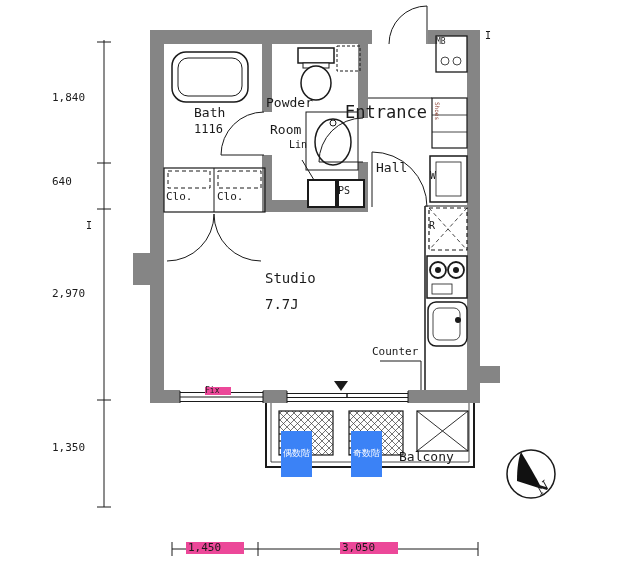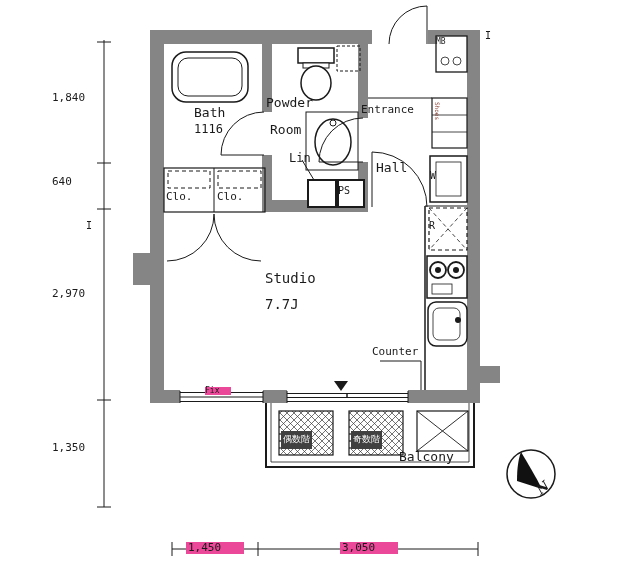--- a/index.html
+++ b/index.html
@@ -4,21 +4,21 @@
 <style>
   *{box-sizing:border-box}
   html,body{margin:0;padding:0;background:#fff}
   .plan{position:relative;width:640px;height:569px;background:#fff;overflow:hidden;
         font-family:"DejaVu Sans Mono","DejaVu Sans",monospace;color:#1a1a1a}
   .plan svg{position:absolute;left:0;top:0}
   .lbl{position:absolute;line-height:1.05;white-space:nowrap}
   .center{text-align:left}
   .right{text-align:left}
   .wbg{background:#ec4899;padding:0 2px}
-  .tag{background:#404040;color:#fff;padding:4px 2px;line-height:1.1}
+  .tag{background:#3b82f6;color:#fff;padding:18px 2px;line-height:1.1}
   .vert{writing-mode:vertical-rl;color:#8a3c2e}
   .nlbl{font-family:"DejaVu Serif",serif;font-style:italic;font-weight:bold;transform:rotate(-40deg)}
 </style>
 </head>
 <body>
 
 <div class="plan">
 
   <svg width="640" height="569" viewBox="0 0 640 569">
     <defs>
@@ -195,23 +195,23 @@
   <div class="lbl right" style="left:52px;top:442px;width:45px;font-size:11px">1,350</div>
   <div class="lbl center wbg" style="left:186px;top:542px;width:58px;font-size:11px">1,450</div>
   <div class="lbl center wbg" style="left:340px;top:542px;width:58px;font-size:11px">3,050</div>
   <div class="lbl" style="left:485px;top:31px;font-size:10px">I</div>
 
   <div class="lbl center" style="left:436px;top:38px;width:31px;font-size:8px">MB</div>
   <div class="lbl center" style="left:194px;top:106px;width:70px;font-size:13px">Bath</div>
   <div class="lbl center" style="left:194px;top:123px;width:70px;font-size:12px">1116</div>
   <div class="lbl" style="left:266px;top:96px;font-size:13px">Powder</div>
   <div class="lbl" style="left:270px;top:123px;font-size:13px">Room</div>
-  <div class="lbl" style="left:289px;top:152px;font-size:12px">Lin</div>
+  <div class="lbl" style="left:289px;top:140px;font-size:10px">Lin</div>
   <div class="lbl center" style="left:338px;top:186px;width:26px;font-size:10px">PS</div>
-  <div class="lbl center" style="left:361px;top:104px;width:78px;font-size:11px">Entrance</div>
+  <div class="lbl center" style="left:345px;top:104px;width:78px;font-size:17px">Entrance</div>
   <div class="lbl center" style="left:376px;top:161px;width:42px;font-size:13px">Hall</div>
   <div class="lbl vert" style="left:434px;top:102px;font-size:6px">Shoes</div>
   <div class="lbl center" style="left:430px;top:171px;width:37px;font-size:10px">W</div>
   <div class="lbl center" style="left:429px;top:221px;width:38px;font-size:10px">R</div>
   <div class="lbl center" style="left:166px;top:191px;width:44px;font-size:11px">Clo.</div>
   <div class="lbl center" style="left:217px;top:191px;width:44px;font-size:11px">Clo.</div>
   <div class="lbl center" style="left:265px;top:271px;width:90px;font-size:14px">Studio</div>
   <div class="lbl center" style="left:265px;top:297px;width:90px;font-size:14px">7.7J</div>
   <div class="lbl" style="left:372px;top:346px;font-size:11px">Counter</div>
   <div class="lbl center wbg" style="left:205px;top:387px;width:26px;font-size:8px;padding:0">Fix</div>

